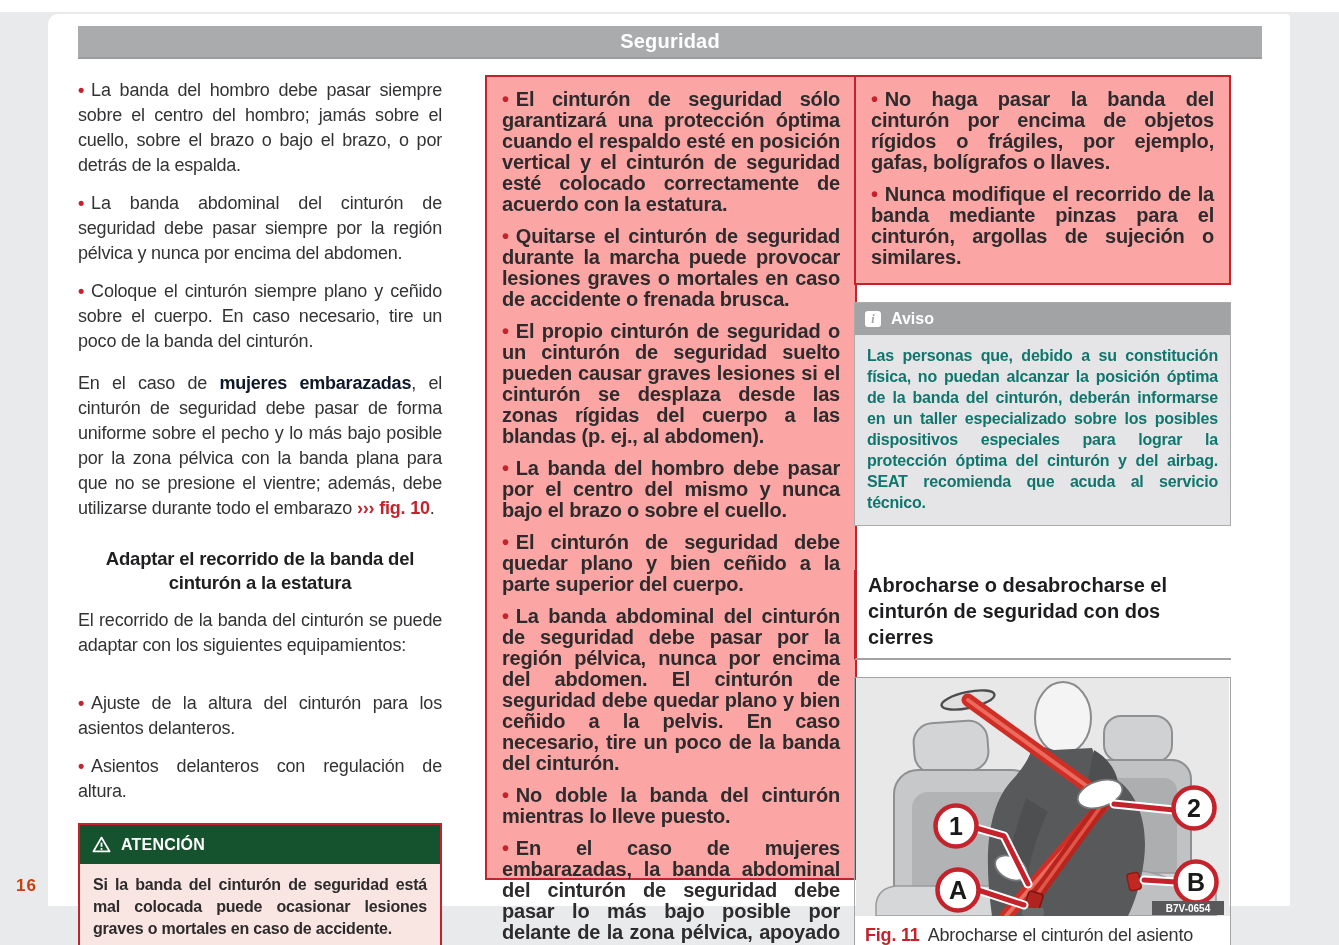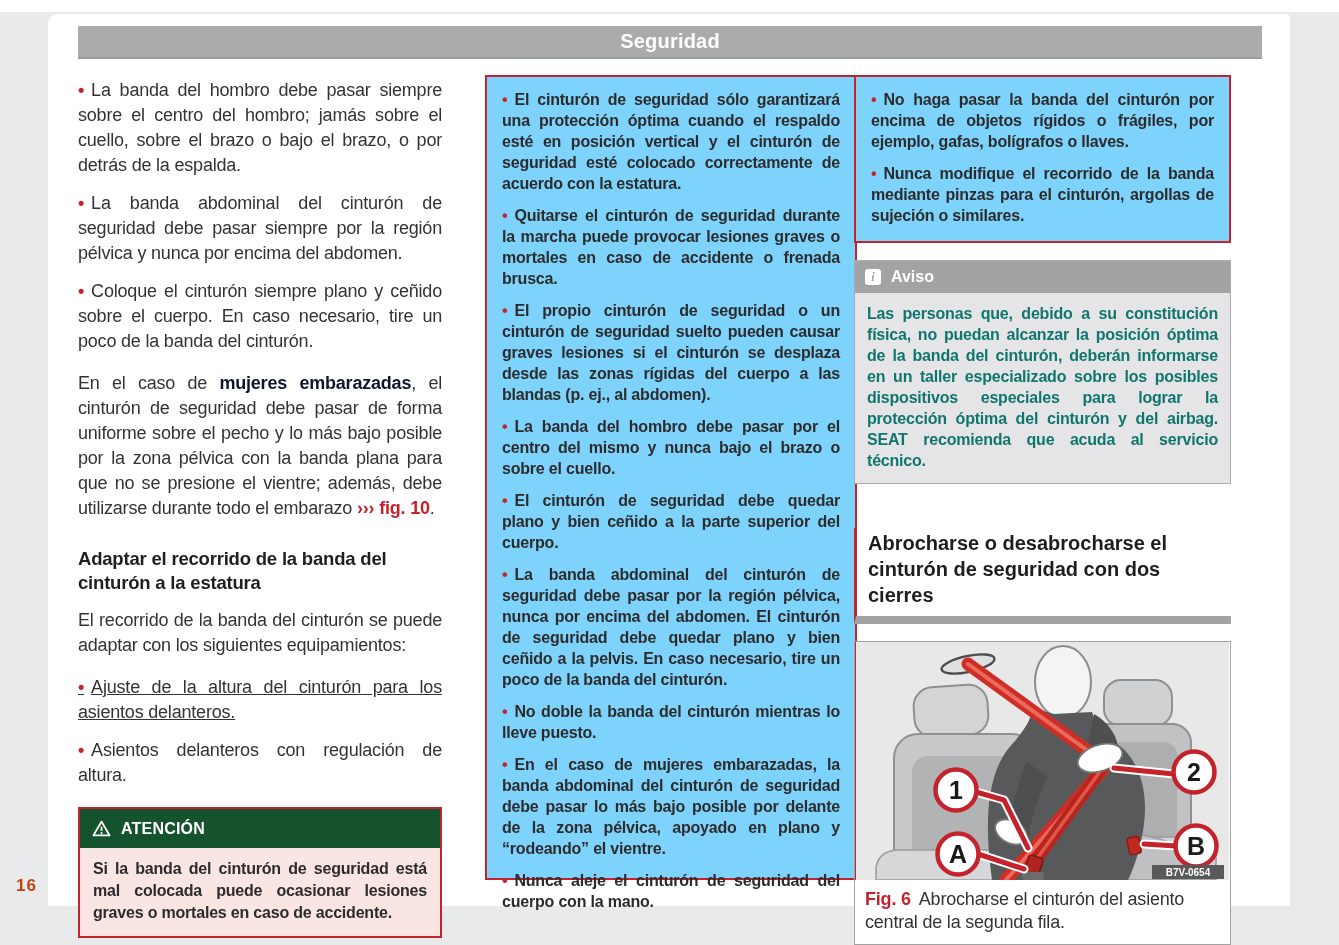--- a/index.html
+++ b/index.html
@@ -27,34 +27,34 @@
   }
   
   .col{position:absolute;color:#333335;font-size:18px;line-height:25px;letter-spacing:-0.2px;text-align:justify;}
   .col p{margin:0 0 13px 0;}
   .dot{color:#c4232c;font-weight:bold;margin-right:7px;}
   .red{color:#c4232c;}
   b{color:#0f172a;}
   
   .col1{left:78px;top:78px;width:364px;}
   .col1 h3{
-    font-size:18.5px;line-height:24px;color:#1f1f21;margin:26px 0 13px 0;text-align:left;
+    font-size:18.5px;line-height:24px;color:#1f1f21;margin:26px 0 13px 0;text-align:center;
   }
   .warnbox{margin-top:19px;border:2px solid #c4232c;background:#f9e5e2;}
   .warnhead{
     background:#14532d;color:#fff;font-weight:bold;font-size:16px;
     display:flex;align-items:center;gap:10px;padding:7px 12px;letter-spacing:.2px;
   }
   .warnbody{padding:10px 13px 12px 13px;}
   .warnbody p{margin:0;font-weight:bold;font-size:16px;line-height:22px;color:#2d2b2c;}
   
   .pinkbox{
-    background:#7dd3fc;border:2px solid #c4232c;
+    background:#fca5a5;border:2px solid #c4232c;
     padding:12px 15px 4px 15px;color:#2d2b2c;
-    font-weight:bold;font-size:16px;line-height:21px;text-align:justify;letter-spacing:-0.2px;
+    font-weight:bold;font-size:20px;line-height:21px;text-align:justify;letter-spacing:-0.2px;
   }
   .pinkbox p{margin:0 0 11px 0;}
   .box2{position:absolute;left:485px;top:75px;width:372px;height:805px;box-sizing:border-box;}
   
   .col3{position:absolute;left:854px;top:75px;width:377px;}
   .col3 .pinkbox{box-sizing:border-box;width:377px;}
   .avisobox{margin-top:17px;border:1px solid #aaabad;background:#e5e5e7;}
   .avisohead{
     background:#a2a3a5;color:#fff;font-weight:bold;font-size:16px;
     display:flex;align-items:center;gap:10px;padding:5px 10px;height:22px;
@@ -63,21 +63,21 @@
     display:inline-flex;align-items:center;justify-content:center;
     width:16px;height:16px;background:#fff;border-radius:3px;
     color:#a2a3a5;font-size:12px;font-weight:bold;font-family:"Liberation Serif",serif;font-style:italic;
   }
   .avisobody{
     padding:10px 12px 12px 12px;font-weight:bold;font-size:16px;line-height:21px;
     color:#0f766e;text-align:justify;letter-spacing:-0.2px;
   }
   .section{
     margin:44px 0 0 0;padding:2px 0 8px 12px;
-    border-left:2px solid #c4232c;border-bottom:8px solid #a3a3a3;
+    border-left:2px solid #c4232c;border-bottom:2px solid #a3a3a3;
     font-size:20px;line-height:26px;color:#1d1d1f;font-weight:bold;text-align:left;
   }
   figure{margin:17px 0 0 0;border:1px solid #a2a3a5;width:375px;}
   .figimg{width:375px;height:238px;display:block;}
   figcaption{
     padding:8px 10px 10px 10px;font-size:18px;line-height:23px;color:#333335;
     letter-spacing:-0.2px;background:#fff;
   }
   figcaption .figlabel{font-weight:bold;color:#c4232c;margin-right:8px;}
 </style>
@@ -96,21 +96,21 @@
     <p class="bullet"><span class="dot">•</span><span>La banda del hombro debe pasar siempre sobre el centro del hombro; jamás sobre el cuello, sobre el brazo o bajo el brazo, o por detrás de la espalda.</span></p>
     <p class="bullet"><span class="dot">•</span><span>La banda abdominal del cinturón de seguridad debe pasar siempre por la región pélvica y nunca por encima del abdomen.</span></p>
     <p class="bullet"><span class="dot">•</span><span>Coloque el cinturón siempre plano y ceñido sobre el cuerpo. En caso necesario, tire un poco de la banda del cinturón.</span></p>
 
     <p style="margin-top:17px;"><span>En el caso de </span><b>mujeres embarazadas</b><span>, el cinturón de seguridad debe pasar de forma uniforme sobre el pecho y lo más bajo posible por la zona pélvica con la banda plana para que no se presione el vientre; además, debe utilizarse durante todo el embarazo </span><b class="red">›››</b>&nbsp;<b class="red">fig. 10</b><span>.</span></p>
 
     <h3>Adaptar el recorrido de la banda del cinturón a la estatura</h3>
 
     <p>El recorrido de la banda del cinturón se puede adaptar con los siguientes equipamientos:</p>
 
-    <p class="bullet" style="margin-top:17px;text-decoration:underline;"><span class="dot">•</span><span>Ajuste de la altura del cinturón para los asientos delanteros.</span></p>
+    <p class="bullet" style="margin-top:33px;"><span class="dot">•</span><span>Ajuste de la altura del cinturón para los asientos delanteros.</span></p>
     <p class="bullet"><span class="dot">•</span><span>Asientos delanteros con regulación de altura.</span></p>
 
     <div class="warnbox">
       <div class="warnhead">
         <svg width="19" height="17" viewBox="0 0 24 22">
           <path d="M12 2 L22.5 20 H1.5 Z" fill="none" stroke="#ffffff" stroke-width="2.2" stroke-linejoin="round"></path>
           <line x1="12" y1="8.5" x2="12" y2="14" stroke="#ffffff" stroke-width="2.4"></line>
           <circle cx="12" cy="16.8" r="1.4" fill="#ffffff"></circle>
         </svg>
         <span>ATENCIÓN</span>
@@ -216,19 +216,19 @@
           <circle cx="102" cy="212" r="20.5" fill="#ffffff" stroke="#c4232c" stroke-width="4.5"></circle>
           <text x="102" y="221">A</text>
           <circle cx="340" cy="204" r="20.5" fill="#ffffff" stroke="#c4232c" stroke-width="4.5"></circle>
           <text x="340" y="213">B</text>
         </g>
 
         <rect x="296" y="223" width="72" height="14" fill="#59595b"></rect>
         <text x="332" y="234" font-family="Liberation Sans, DejaVu Sans, sans-serif" font-size="10" font-weight="bold" fill="#ffffff" text-anchor="middle">B7V-0654</text>
       </svg>
       <figcaption>
-        <span class="figlabel">Fig. 6</span><span>Abrocharse el cinturón del asiento central de la segunda fila.</span>
+        <span class="figlabel">Fig. 11</span><span>Abrocharse el cinturón del asiento central de la segunda fila.</span>
       </figcaption>
     </figure>
   </div>
 
   <div class="pagenum">16</div>
 </div>
 
 </body></html>

